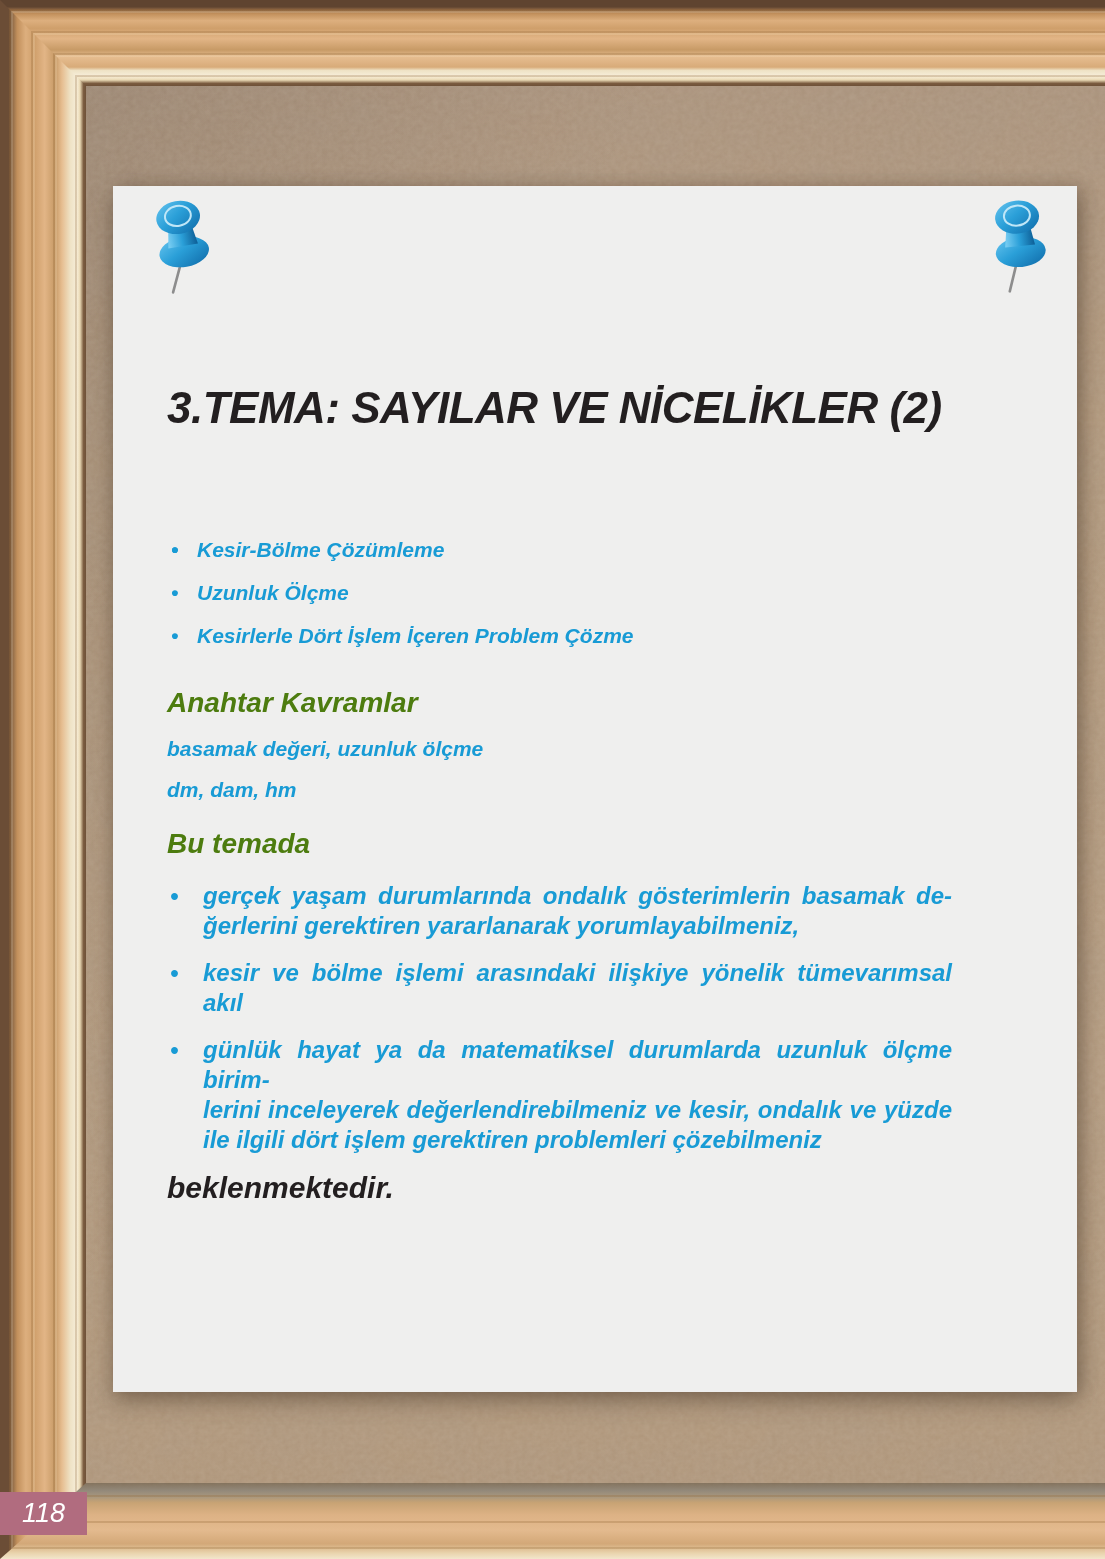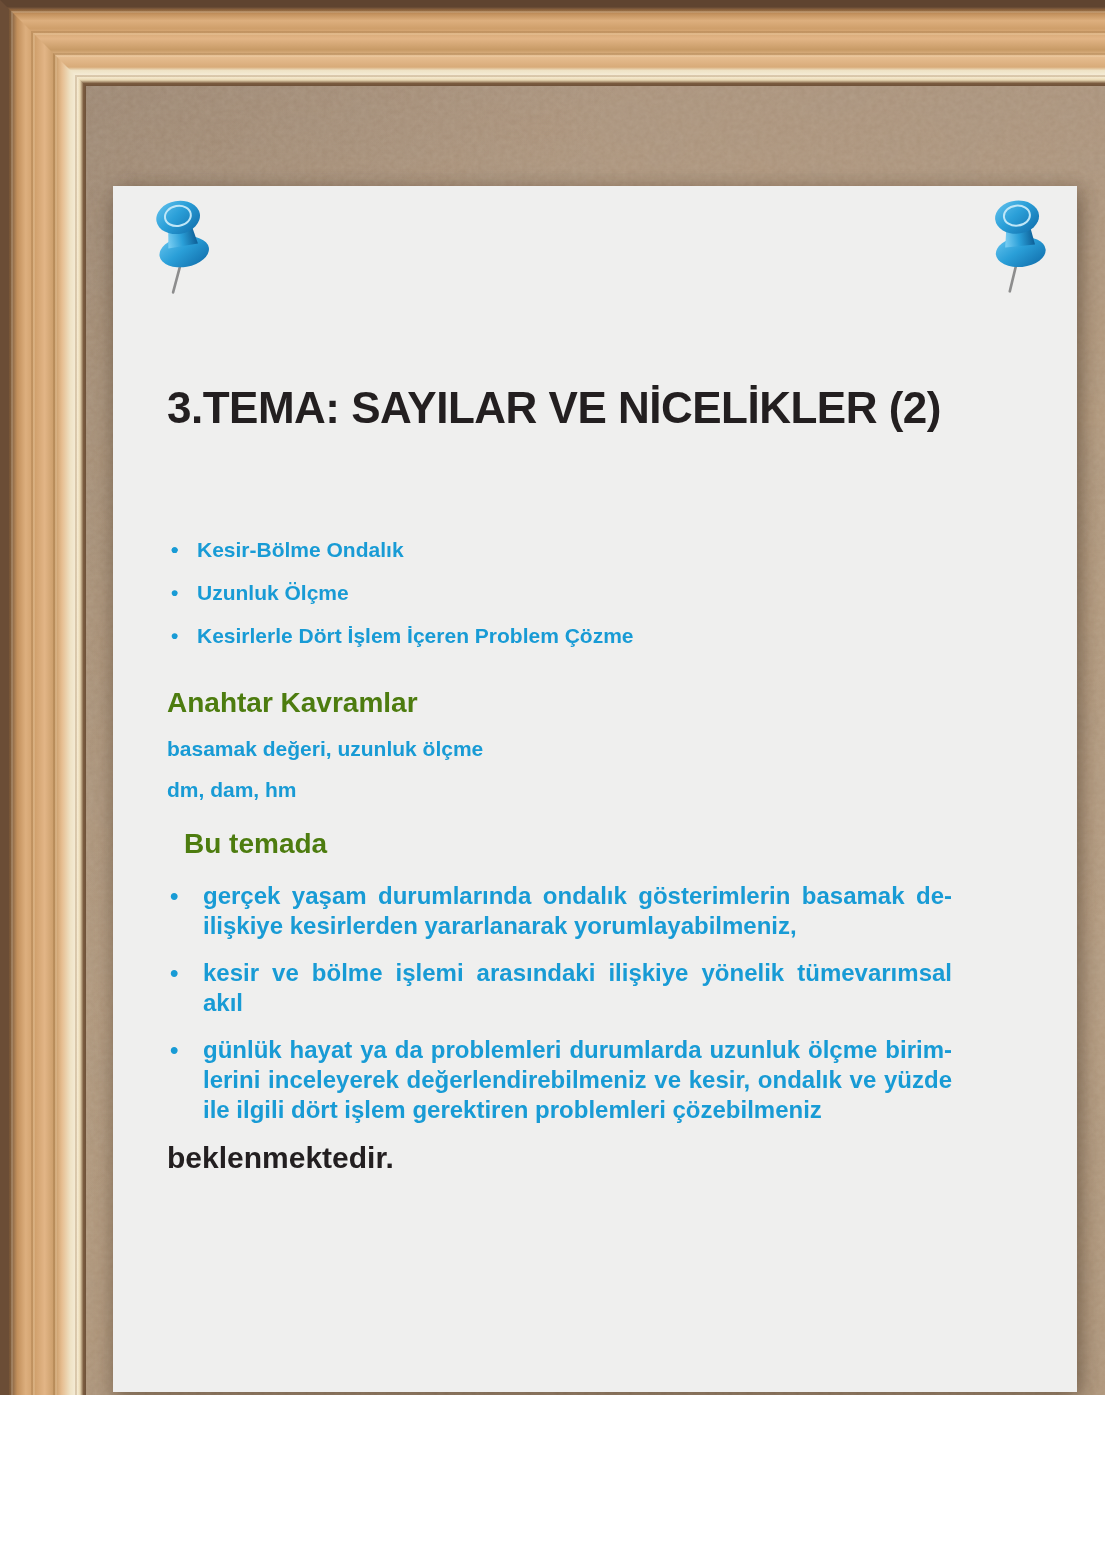--- a/index.html
+++ b/index.html
@@ -1,21 +1,21 @@
 <!DOCTYPE html>
 <html><head>
 <meta charset="utf-8">
 <style>
   html,body{margin:0;padding:0;width:1105px;height:1559px;overflow:hidden;
     font-family:"Liberation Sans","DejaVu Sans",sans-serif;}
-  .board{position:relative;width:1105px;height:1395px;
+  .board{position:relative;width:1105px;height:1559px;
     background:
       linear-gradient(115deg, rgba(82,70,62,.22) 0%, rgba(82,70,62,0) 38%),
       linear-gradient(180deg,#a8907a 0%,#b2987c 30%,#b59b7f 70%,#ae9478 100%);
-    overflow:hidden;}
+    overflow:hidden;font-style:italic;}
   .cork-tex{position:absolute;inset:0;z-index:1;pointer-events:none;}
 
   
   .frame-top{position:absolute;left:0;top:0;width:1105px;height:86px;z-index:3;
     background:
       repeating-linear-gradient(180deg, rgba(137,95,47,0) 0 9px, rgba(137,95,47,.25) 9px 11px, rgba(255,240,210,.18) 11px 13px, rgba(137,95,47,0) 13px 22px),
       linear-gradient(180deg,#5f4430 0%,#5f4430 8%,#8a6342 11%,#c2905c 16%,#ddaf7e 24%,#cf9f6b 33%,#e2b586 45%,#c79a66 58%,#e6bd90 66%,#d8ab79 78%,#efe3c6 82%,#f6edd8 88%,#e9d9b4 93%,#7a5b3f 97%,#6e5138 100%);}
   .frame-bottom{position:absolute;left:0;top:1483px;width:1105px;height:76px;z-index:3;
     background:
       repeating-linear-gradient(180deg, rgba(146,103,52,0) 0 12px, rgba(146,103,52,.28) 12px 14px, rgba(146,103,52,0) 14px 26px),
@@ -38,21 +38,21 @@
   h1.title{margin:0;font-size:44px;line-height:46px;font-weight:bold;
     color:#231f20;letter-spacing:-.5px;white-space:nowrap;}
 
   ul.topics{list-style:none;margin:105px 0 0 0;padding:0;}
   ul.topics li{position:relative;padding-left:30px;margin-bottom:16px;
     font-size:21px;line-height:27px;font-weight:bold;color:#189bd5;}
   ul.topics li .dot{position:absolute;left:4px;top:0;}
 
   .h2{margin:0;font-size:28px;line-height:32px;font-weight:bold;color:#4d7c0f;}
   .h2.mt-big{margin-top:38px;}
-  .h2.mt-mid{margin-top:25px;margin-left:17px;}
+  .h2.mt-mid{margin-top:25px;}
   .kv{margin:16px 0 0 0;font-size:21px;line-height:27px;font-weight:bold;color:#189bd5;}
   .kv.mt-small{margin-top:14px;}
 
   .objectives{margin-top:21px;}
   .obj-item{position:relative;padding-left:36px;margin-bottom:17px;
     font-size:24px;line-height:30px;font-weight:bold;color:#189bd5;}
   .obj-item .dot{position:absolute;left:3px;top:0;}
   .obj-line{text-align:left;}
   .obj-line.just{text-align:justify;text-align-last:justify;}
 
@@ -120,21 +120,21 @@
     </svg>
 
     <h1 class="title">3.TEMA: SAYILAR VE NİCELİKLER (2)</h1>
 
     <ul class="topics">
       <li>
         <span class="dot">•</span>
       </li>
       <li>
         <span class="dot">•</span>
-        <span>Kesir-Bölme Ondalık</span>
+        <span>Kesir-Bölme Çözümleme</span>
       </li>
       <li>
         <span class="dot">•</span>
         <span>Uzunluk Ölçme</span>
       </li>
       <li>
         <span class="dot">•</span>
         <span>Kesirlerle Dört İşlem İçeren Problem Çözme</span>
       </li>
     </ul>
@@ -144,31 +144,31 @@
 
     <div class="kv mt-small">dm, dam, hm</div>
 
     <div class="h2 mt-mid">Bu temada</div>
 
     <div class="objectives">
 
       <div class="obj-item">
         <span class="dot">•</span>
         <div class="obj-line just">gerçek yaşam durumlarında ondalık gösterimlerin basamak de-</div>
-        <div class="obj-line">ilişkiye kesirlerden yararlanarak yorumlayabilmeniz,</div>
+        <div class="obj-line">ğerlerini gerektiren yararlanarak yorumlayabilmeniz,</div>
       </div>
 
       <div class="obj-item">
         <span class="dot">•</span>
         <div class="obj-line just">kesir ve bölme işlemi arasındaki ilişkiye yönelik tümevarımsal akıl</div>
       </div>
 
       <div class="obj-item">
         <span class="dot">•</span>
-        <div class="obj-line just">günlük hayat ya da problemleri durumlarda uzunluk ölçme birim-</div>
+        <div class="obj-line just">günlük hayat ya da matematiksel durumlarda uzunluk ölçme birim-</div>
         <div class="obj-line just">lerini inceleyerek değerlendirebilmeniz ve kesir, ondalık ve yüzde</div>
         <div class="obj-line">ile ilgili dört işlem gerektiren problemleri çözebilmeniz</div>
       </div>
 
     </div>
 
     <div class="closing">beklenmektedir.</div>
 
   </div>
 

